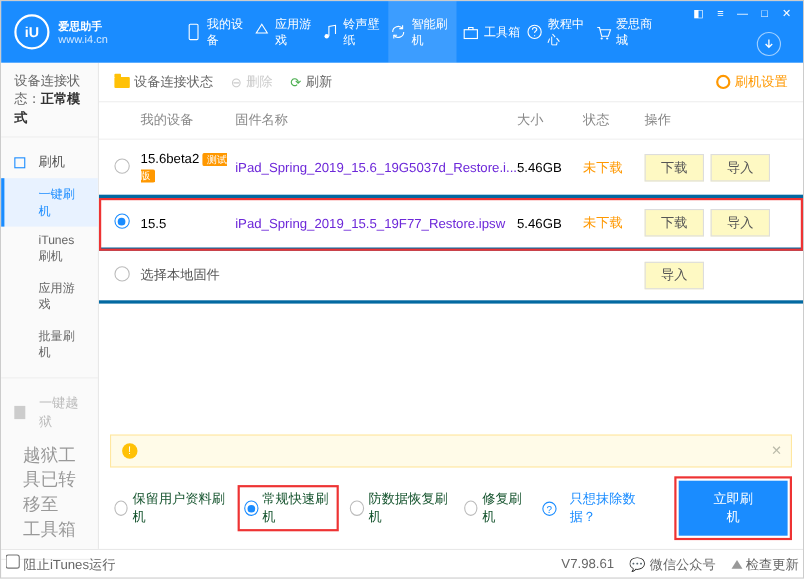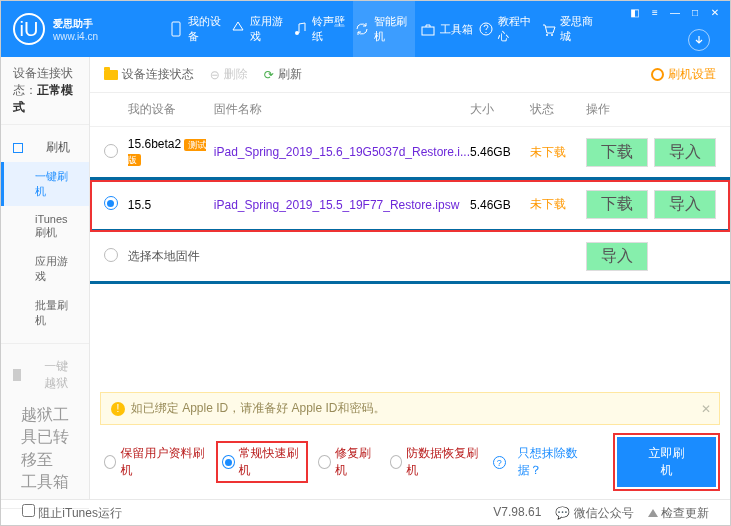--- a/index.html
+++ b/index.html
@@ -1,35 +1,35 @@
 <!DOCTYPE html>
 <html><head>
 <meta charset="utf-8">
 <style>
 *{margin:0;padding:0;box-sizing:border-box;font-family:"Microsoft YaHei",Arial,sans-serif;font-size:12px}
 body{background:#fff;width:731px;height:526px;overflow:hidden;border:1px solid #ccc}
 .titlebar{height:56px;background:#1a8cff;color:#fff;display:flex;align-items:center;position:relative}
 .logo-area{display:flex;align-items:center;padding:0 12px;width:166px}
-.logo-circle{width:32px;height:32px;border-radius:50%;border:2px solid #fff;display:flex;align-items:center;justify-content:center;font-weight:normal;font-size:20px;margin-right:8px}
+.logo-circle{width:32px;height:32px;border-radius:50%;border:2px solid #fff;display:flex;align-items:center;justify-content:center;font-weight:bold;font-size:13px;margin-right:8px}
 .brand-name{font-size:10px;font-weight:bold}
 .brand-url{font-size:10px;opacity:.8}
 .nav{display:flex;flex:1}
 .nav-item{width:62px;height:56px;display:flex;flex-direction:row;align-items:center;justify-content:center;gap:3px;cursor:pointer}
 .nav-item.active{background:rgba(255,255,255,.15)}
 .nav-icon{width:18px;height:18px;display:flex;align-items:center;justify-content:center}
 .nav-label{font-size:11px}
 .win-ctrls{position:absolute;right:6px;top:4px;display:flex;gap:2px}
 .win-btn{width:18px;height:14px;display:flex;align-items:center;justify-content:center;cursor:pointer;font-size:10px}
 .dl-circle{position:absolute;right:20px;top:28px;width:22px;height:22px;border:1.5px solid rgba(255,255,255,.6);border-radius:50%;display:flex;align-items:center;justify-content:center;cursor:pointer}
 .main{display:flex;height:442px}
 .sidebar{width:166px;border-right:1px solid #e8e8e8;background:#fafafa;display:flex;flex-direction:column}
 .conn-status{padding:8px 12px;border-bottom:1px solid #eee;font-size:11px;color:#666}
 .conn-status b{color:#333}
 .side-section{padding:8px 0}
-.side-header{display:flex;align-items:center;padding:6px 12px;color:#555;gap:23px;cursor:pointer}
+.side-header{display:flex;align-items:center;padding:6px 12px;color:#555;gap:12px;cursor:pointer}
 .side-item{padding:7px 12px 7px 34px;color:#666;cursor:pointer;font-size:11px}
 .side-item.active{background:#e8f2ff;color:#1a8cff;border-left:3px solid #1a8cff;padding-left:31px}
 .side-note{padding:6px 12px 6px 20px;color:#999;font-size:16px;line-height:1.4}
 .content{flex:1;display:flex;flex-direction:column}
 .toolbar{height:36px;display:flex;align-items:center;padding:0 14px;gap:16px;border-bottom:1px solid #eee}
 .tb-item{display:flex;align-items:center;gap:4px;color:#666;cursor:pointer;font-size:11px}
 .tb-item.disabled{color:#ccc}
 .tb-right{margin-left:auto;color:#ff9800}
 .tbl-head{display:flex;padding:8px 14px;color:#888;font-size:11px;border-bottom:1px solid #f0f0f0}
 .col-radio{width:24px}
@@ -39,30 +39,30 @@
 .col-status{width:56px}
 .col-ops{width:130px;text-align:left}
 .row{display:flex;align-items:center;padding:10px 14px;border-bottom:3px solid #0369a1;font-size:11px}
 .row.highlight{outline:2px solid #e33;outline-offset:-2px}
 .radio{width:14px;height:14px;border:1px solid #bbb;border-radius:50%;display:inline-block;position:relative}
 .radio.checked{border-color:#1a8cff}
 .radio.checked::after{content:"";width:7px;height:7px;background:#1a8cff;border-radius:50%;position:absolute;top:2.5px;left:2.5px}
 .beta-tag{background:#ff9800;color:#fff;font-size:9px;padding:1px 4px;border-radius:2px;margin-left:3px}
 .fname{color:#6d28d9;white-space:nowrap;overflow:hidden;text-overflow:ellipsis}
 .status-txt{color:#ff9800}
-.btn-sm{border:1px solid #ddd;background:#86efac;padding:3px 14px;cursor:pointer;font-size:16px;color:#555}
+.btn-sm{border:1px solid #ddd;background:#fef9c3;padding:3px 14px;cursor:pointer;font-size:12px;color:#555}
 .ops{display:flex;gap:6px}
 .footer-alert{background:#fffbe8;border:1px solid #ffe7a0;margin:8px 10px 0;padding:7px 10px;display:flex;align-items:center;gap:6px;color:#998c5a;font-size:11px;position:relative}
 .alert-close{position:absolute;right:8px;cursor:pointer;color:#bba}
 .mode-row{display:flex;align-items:center;padding:12px 14px;gap:12px;font-size:11px}
-.mode-opt{display:flex;align-items:center;gap:4px;color:#b91c1c}
+.mode-opt{display:flex;align-items:center;gap:4px;color:#14532d}
 .mode-opt.hl{outline:2px solid #e33;padding:2px 4px}
 .link-blue{color:#1a8cff;cursor:pointer}
 .flash-btn{background:#1a8cff;color:#fff;border:none;padding:8px 28px;cursor:pointer;font-size:12px;outline:2px solid #e33;outline-offset:2px}
-.statusbar{height:27px;border-top:1px solid #e8e8e8;display:flex;align-items:center;padding:0 21px;gap:14px;color:#666;font-size:11px}
+.statusbar{height:27px;border-top:1px solid #e8e8e8;display:flex;align-items:center;padding:0 4px;gap:14px;color:#666;font-size:11px}
 .statusbar .right{margin-left:auto;display:flex;gap:14px}
 .sq{width:10px;height:10px;border:1.5px solid currentColor;display:inline-block}
 .tri{width:0;height:0;border-left:5px solid transparent;border-right:5px solid transparent;border-bottom:8px solid #999;display:inline-block}
 .folder{width:14px;height:10px;background:#ffc107;border-radius:1px;position:relative;display:inline-block}
 .folder::before{content:"";position:absolute;top:-3px;left:0;width:6px;height:3px;background:#ffc107;border-radius:1px 1px 0 0}
 .gear{width:13px;height:13px;border:2px solid #ff9800;border-radius:50%;display:inline-block;position:relative}
 svg{display:block}
 </style>
 </head>
 <body>
@@ -248,39 +248,38 @@
       <div class="col-name"></div>
         <div class="col-size"></div>
         <div class="col-status"></div>
       <div class="col-ops ops">
           <button class="btn-sm">导入</button>
         </div>
     </div>
     <div style="flex:1"></div>
     <div class="footer-alert">
       <span style="width:14px;height:14px;background:#ffc107;border-radius:50%;color:#fff;display:inline-flex;align-items:center;justify-content:center;font-size:10px">!</span>
-      <span>如已绑定 Apple ID，请准备好 Apple ID和密码。</span>
       <span class="alert-close">✕</span>
     </div>
     <div class="mode-row" id="modes">
     <label class="mode-opt">
           <span class="radio"></span>
           <span>保留用户资料刷机</span>
         </label>
         <label class="mode-opt hl">
           <span class="radio checked"></span>
           <span>常规快速刷机</span>
         </label>
         <label class="mode-opt">
           <span class="radio"></span>
-          <span>修复刷机</span>
+          <span>防数据恢复刷机</span>
         </label>
         <label class="mode-opt">
           <span class="radio"></span>
-          <span>防数据恢复刷机</span>
+          <span>修复刷机</span>
         </label>
         <span><span style="width:13px;height:13px;border:1px solid #1a8cff;border-radius:50%;color:#1a8cff;display:inline-flex;align-items:center;justify-content:center;font-size:9px">?</span></span>
         <span class="link-blue">只想抹除数据？</span>
         <div style="flex: 1 1 0%;"></div>
         <button class="flash-btn">立即刷机</button>
       </div>
   </div>
 </div>
 
 <div class="statusbar">

